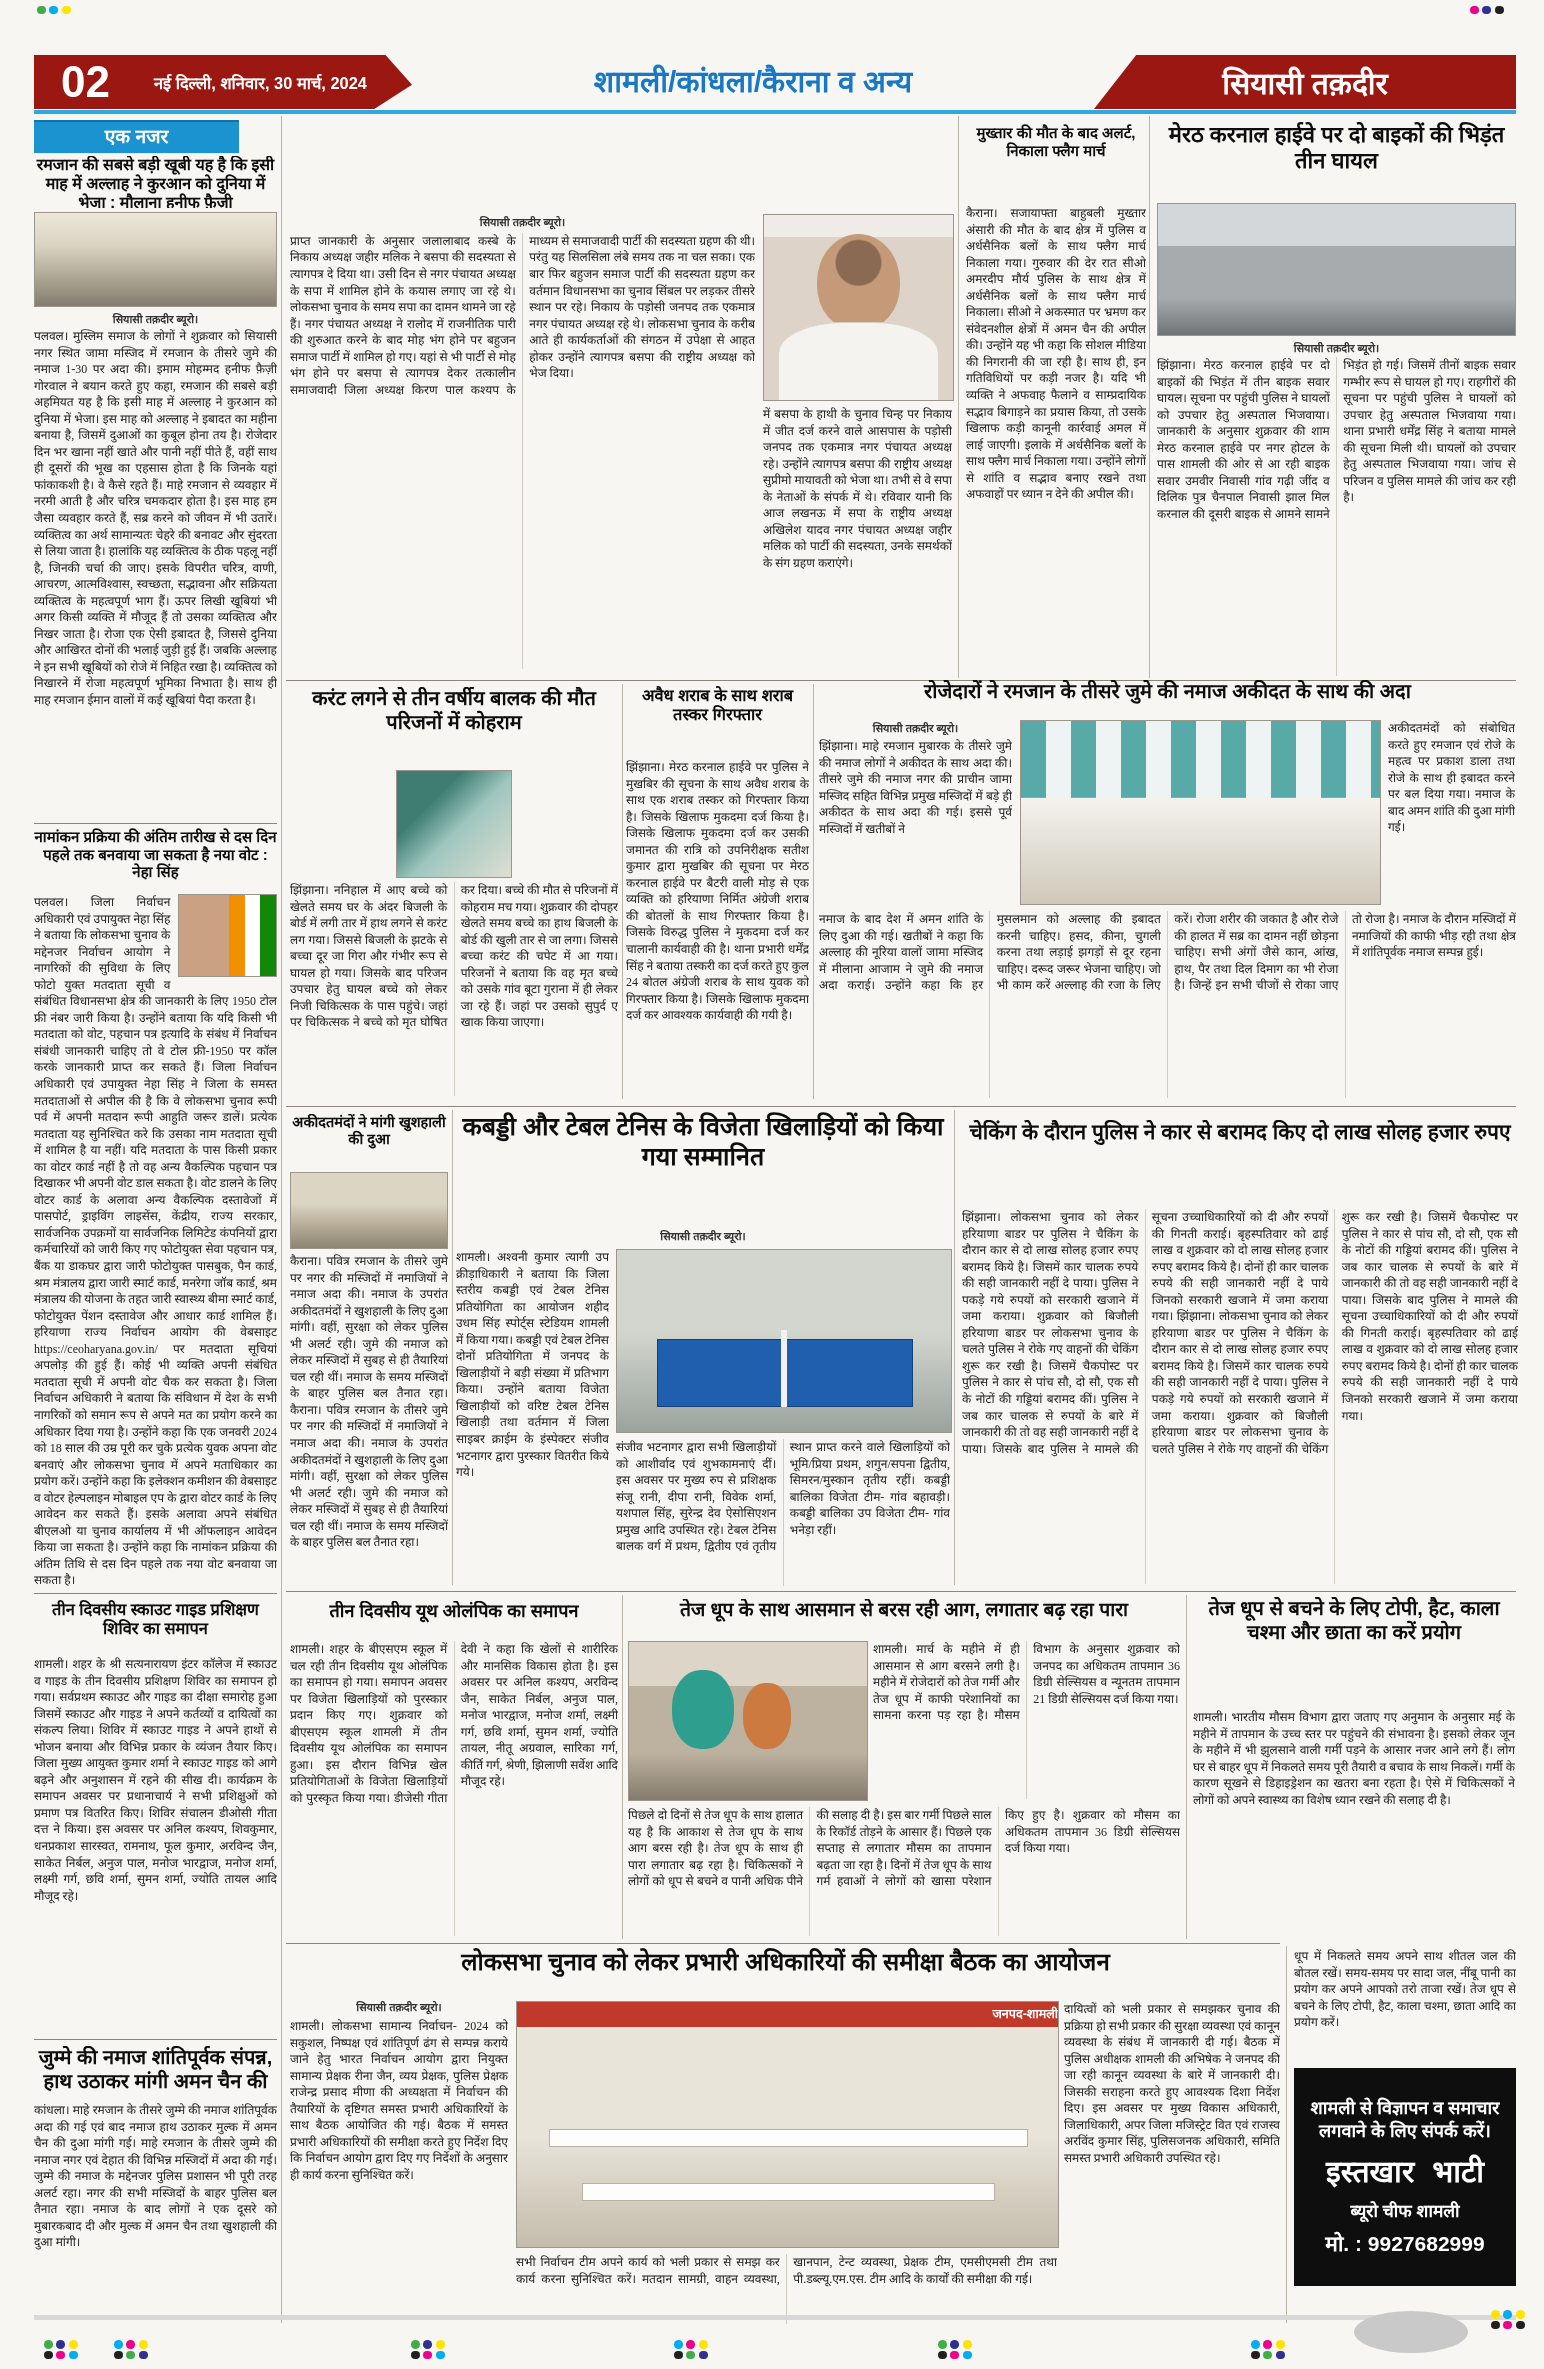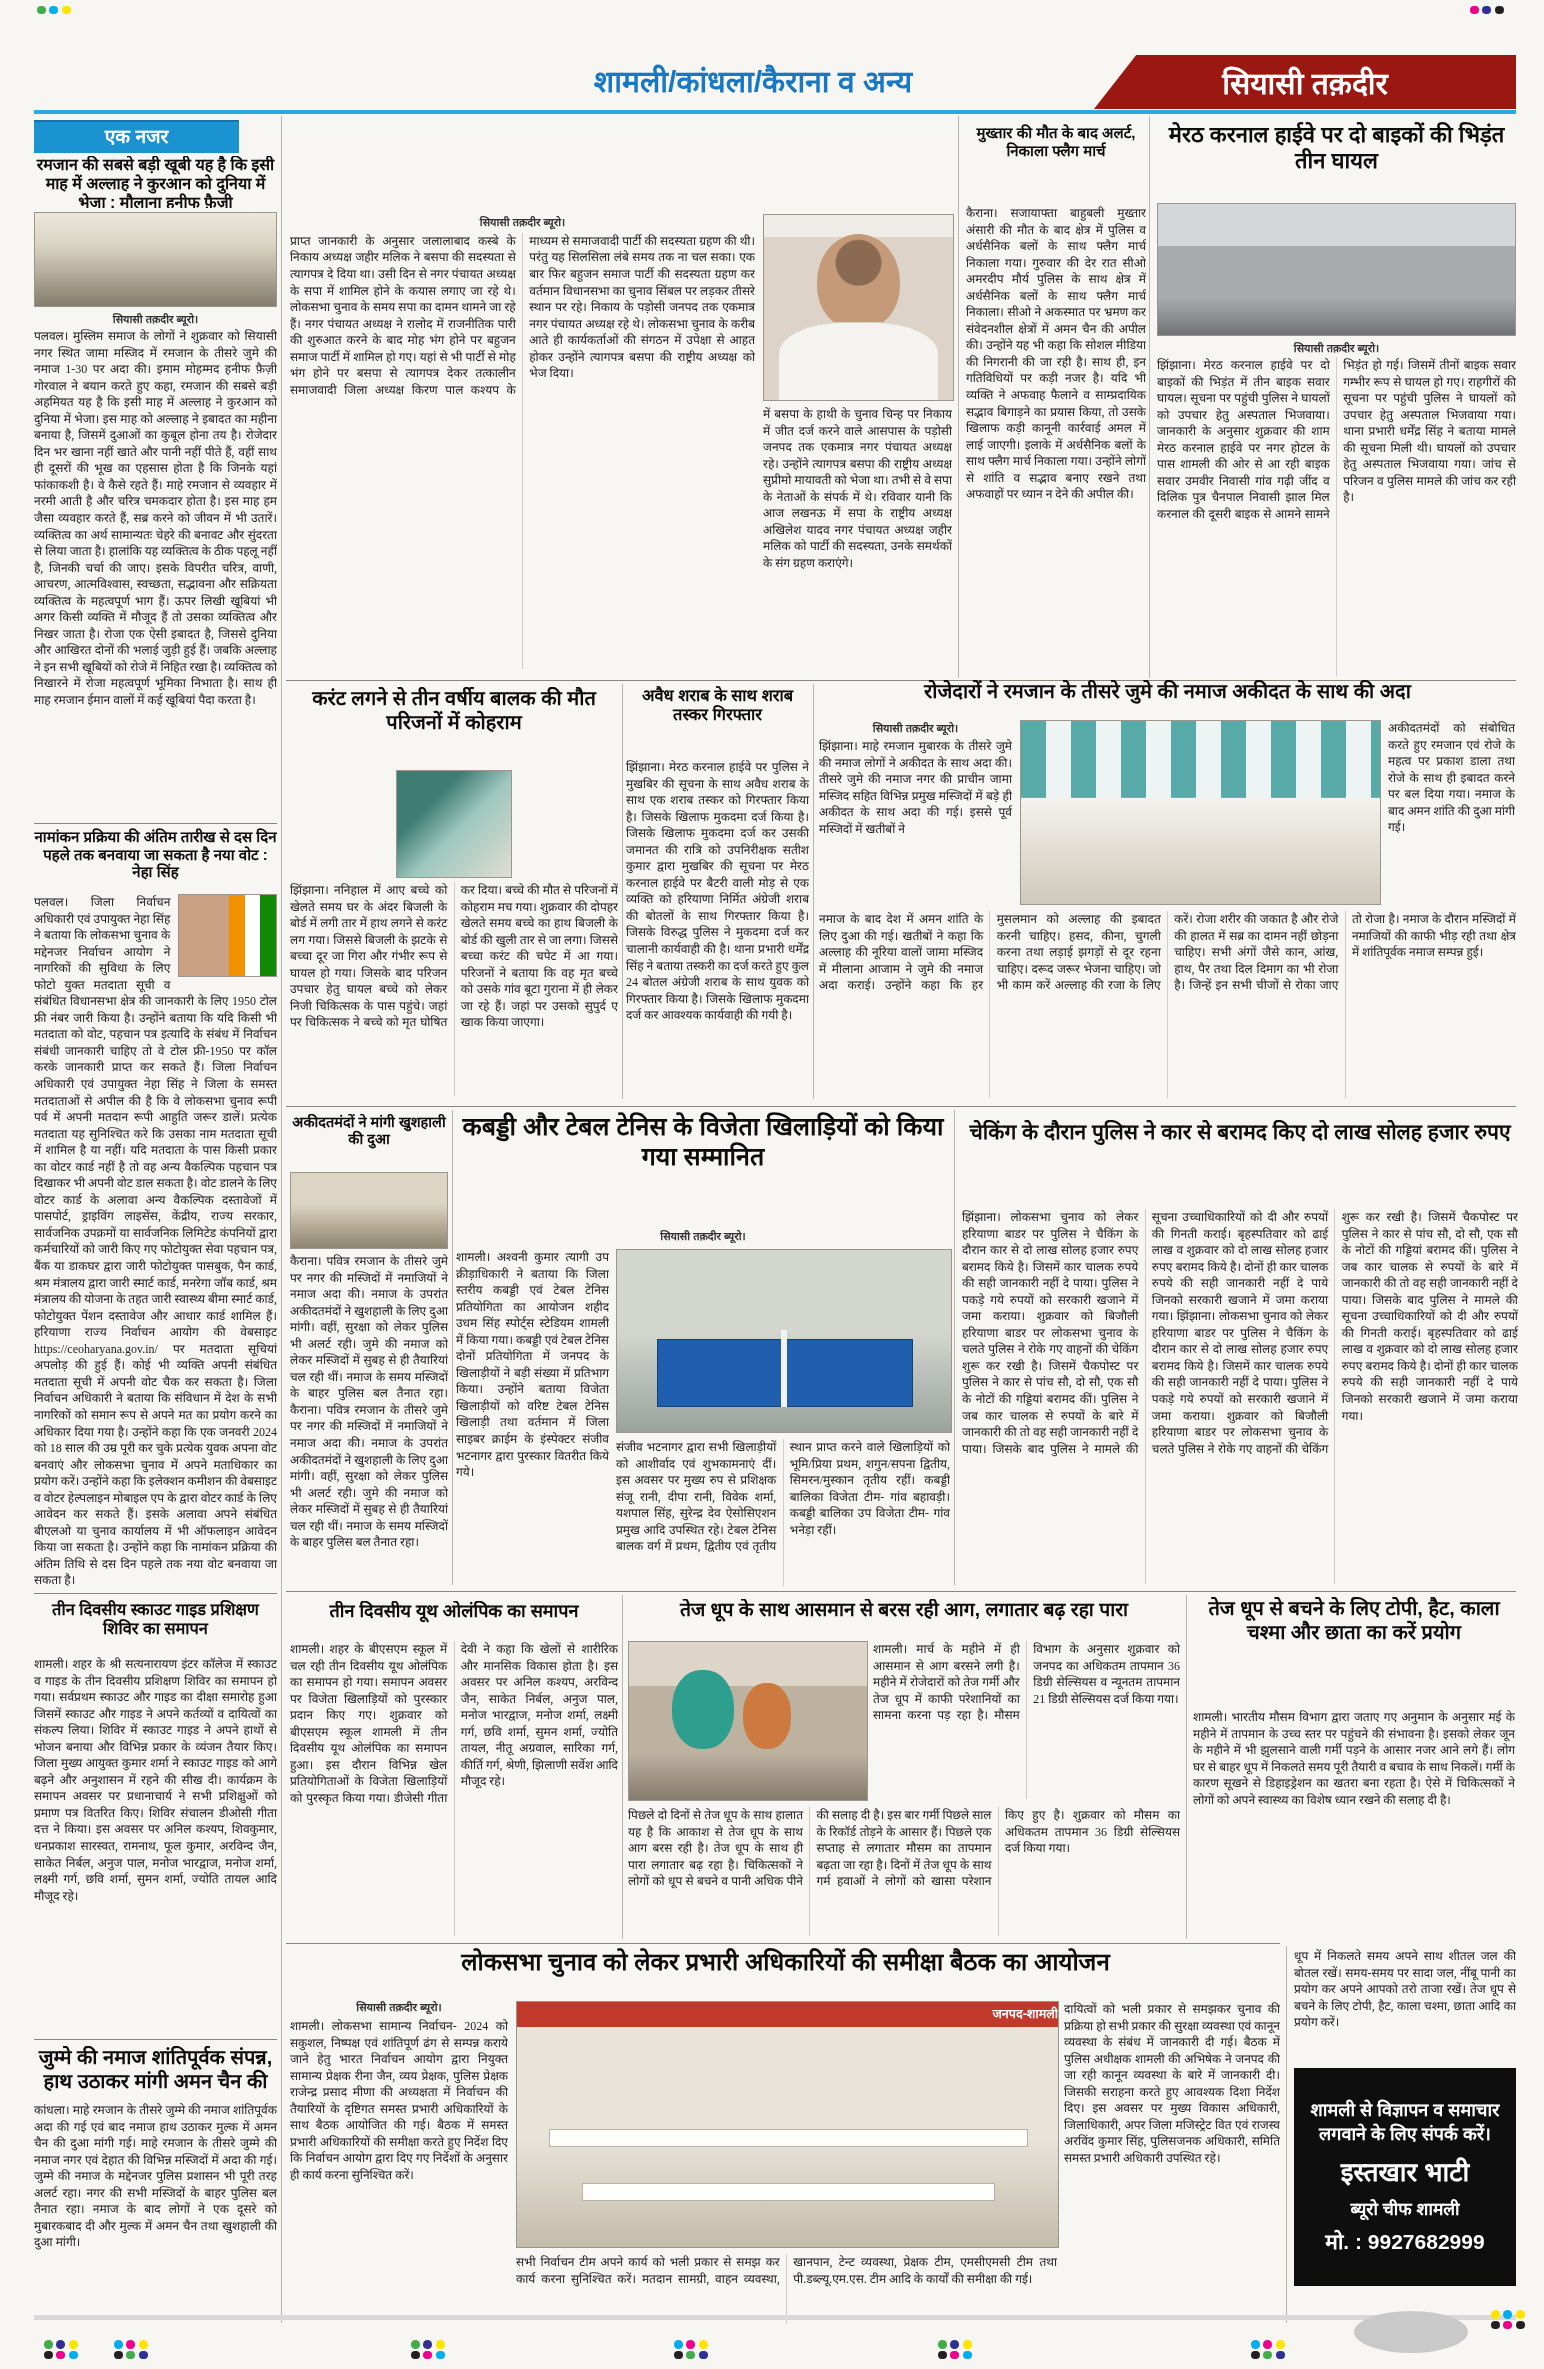--- a/index.html
+++ b/index.html
@@ -48,21 +48,21 @@
   .p-meeting{background:linear-gradient(180deg,#e8e4da 0 55%,#c4bcab 100%);position:absolute;}
   .p-meeting .bannerstrip{position:absolute;left:0;top:0;width:100%;height:25px;background:#c0392b;color:#fff;
       font-family:"Liberation Sans",sans-serif;font-weight:700;font-size:12.6px;text-align:right;line-height:25px;}
   .p-meeting .t1,.p-meeting .t2{position:absolute;background:#fdfdfb;border:1px solid #b9b2a2;height:15.4px;}
   .p-meeting .t1{left:6%;top:52%;width:88%;}
   .p-meeting .t2{left:12%;top:74%;width:76%;}
   
   .adbox{background:#0e0e0e;color:#fff;text-align:center;font-family:"Liberation Sans",sans-serif;
          display:flex;flex-direction:column;justify-content:center;gap:6.8px;padding:9.7px 7.7px;box-sizing:border-box;}
   .ad-l1{font-size:18px;font-weight:700;line-height:1.3;text-align:center;}
-  .ad-name{font-size:26px;font-weight:800;}
+  .ad-name{font-size:30px;font-weight:800;font-family:Liberation Mono, monospace;}
   .ad-role{font-size:17.4px;font-weight:700;}
   .ad-phone{font-size:21px;font-weight:800;}
   
   .dots{display:grid;grid-template-columns:repeat(3,10.6px);grid-gap:1.9px;}
   .dot{width:8.7px;height:8.7px;border-radius:50%;}
   .ellipse{background:#c9c9c9;border-radius:50%;}
   .d-g{background:#3fae49}.d-b{background:#2e3192}.d-y{background:#ffe400}
   .d-k{background:#231f20}.d-m{background:#ec008c}.d-c{background:#00adee}
 </style>
 </head>
@@ -74,20 +74,24 @@
     <span class="dot d-g"></span>
       <span class="dot d-c"></span>
       <span class="dot d-y"></span>
   </div>
   <div class="abs dots" style="left:1470px;top:5.8px">
     <span class="dot d-m"></span>
       <span class="dot d-b"></span>
       <span class="dot d-k"></span>
   </div>
 
+  <div class="abs banner banner-left" style="left:34px;top:55px;width:378px;height:54px">
+    <span class="pageno">02</span>
+    <span class="edition">नई दिल्ली, शनिवार, 30 मार्च, 2024</span>
+  </div>
   <div class="abs section-title" style="left:415px;top:60px;width:676px;height:44px">शामली/कांधला/कैराना व अन्य</div>
   <div class="abs banner banner-right" style="left:1094px;top:55px;width:422px;height:54px">
     <span class="brand">सियासी तक़दीर</span>
   </div>
   <div class="abs cyanrule" style="left:34px;top:110px;width:1482px;height:3.9px"></div>
 
   <div class="abs label-bar" style="left:34px;top:120px;width:205px;height:31px">एक नजर</div>
 
   <div class="abs hl" style="left:34px;top:156px;width:243px;height:52px;font-size:16px">रमजान की सबसे बड़ी खूबी यह है कि इसी माह में अल्लाह ने कुरआन को दुनिया में भेजा : मौलाना हनीफ फ़ैज़ी</div>
   <div class="abs photo p-crowd" style="left:34px;top:212px;width:241px;height:93px"></div>

